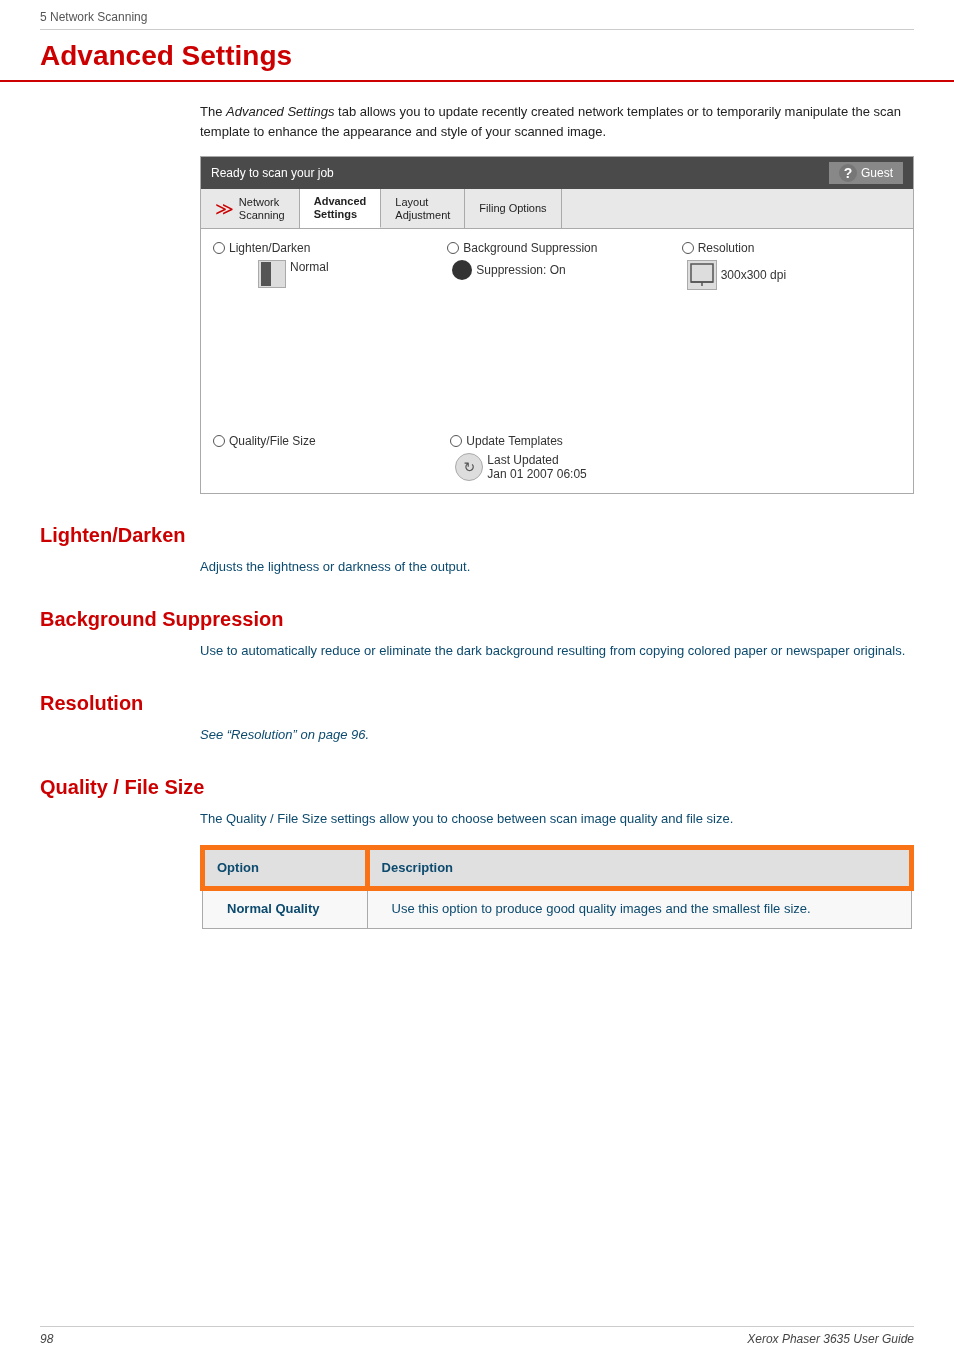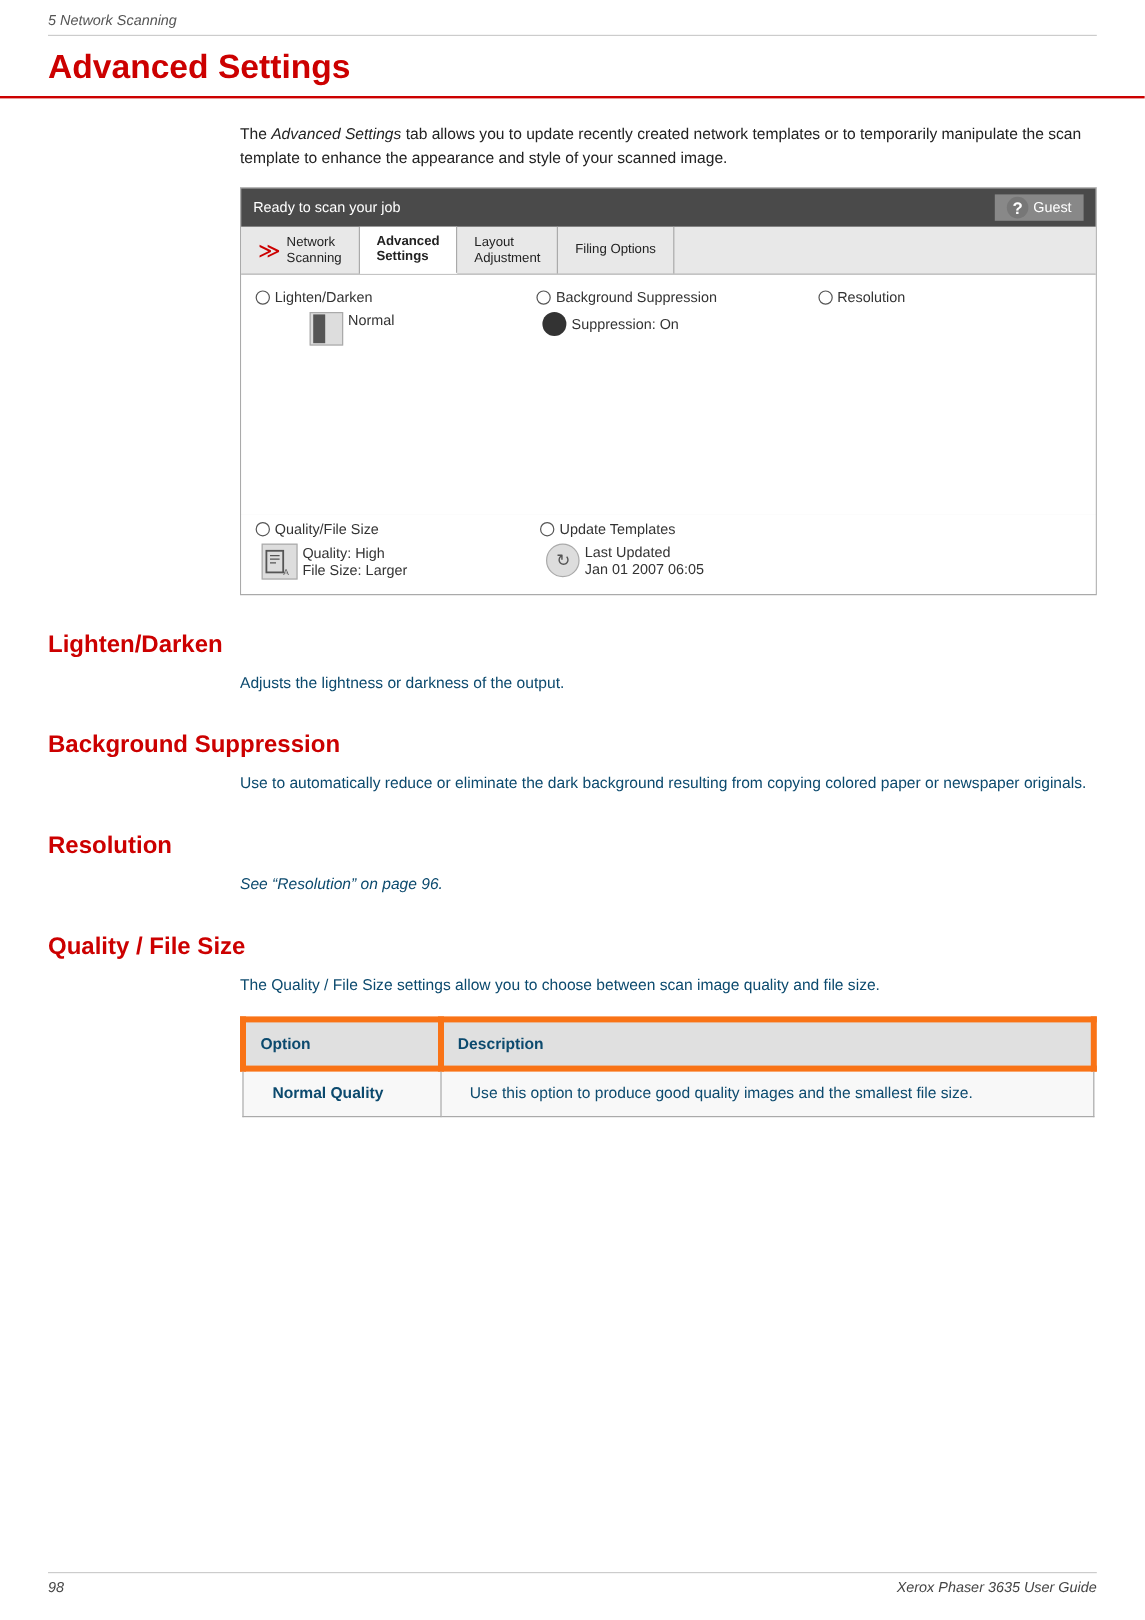--- a/index.html
+++ b/index.html
@@ -11,21 +11,20 @@
       width: 954px;
       min-height: 1350px;
       position: relative;
     }
 
     
     .breadcrumb-bar {
       padding: 10px 40px 5px 40px;
       font-size: 12px;
       color: #555;
-      font-style: italic;
     }
 
     
     .page-title-section {
       padding: 10px 40px 0 40px;
       border-bottom: 2px solid #c00;
       margin-bottom: 20px;
     }
     .page-title {
       font-size: 28px;
@@ -233,21 +232,21 @@
       vertical-align: top;
     }
 
     .option-table tr:nth-child(odd) td {
       background: #f8f8f8;
     }
 
     
     .page-footer {
       position: absolute;
-      bottom: 20px;
+      bottom: 4px;
       left: 40px;
       right: 40px;
       display: flex;
       justify-content: space-between;
       font-size: 12px;
       color: #444;
       font-style: italic;
       border-top: 1px solid #ccc;
       padding-top: 5px;
     }
@@ -337,46 +336,41 @@
           <span class="option-text">Suppression: On</span>
         </div>
       </div>
     </div>
 
     <div class="scanner-option-group">
       <div class="option-label">
         <span class="radio-circle"></span>
         <span>Resolution</span>
       </div>
+      <div class="option-value-box">
+        <div style="display:flex; align-items:center; gap:4px;">
+          <div class="resolution-icon">
+            <svg width="26" height="26" viewBox="0 0 26 26">
+              <rect x="2" y="2" width="22" height="18" fill="none" stroke="#555" stroke-width="1.5"></rect>
+              <line x1="2" y1="20" x2="24" y2="20" stroke="#555" stroke-width="1.5"></line>
+              <line x1="13" y1="20" x2="13" y2="24" stroke="#555" stroke-width="1.5"></line>
+            </svg>
+          </div>
+          <span class="option-text">300x300 dpi</span>
+        </div>
+      </div>
     </div>
   </div>
 
   <div class="scanner-content-row2">
 
     <div class="scanner-option-group">
       <div class="option-label">
         <span class="radio-circle"></span>
         <span>Quality/File Size</span>
-      </div>
-      <div class="option-value-box">
-        <div style="display:flex; align-items:center; gap:4px;">
-          <div class="quality-icon">
-            <svg width="26" height="26" viewBox="0 0 26 26">
-              <rect x="2" y="4" width="14" height="18" fill="none" stroke="#555" stroke-width="1.5"></rect>
-              <line x1="5" y1="8" x2="13" y2="8" stroke="#555" stroke-width="1"></line>
-              <line x1="5" y1="11" x2="13" y2="11" stroke="#555" stroke-width="1"></line>
-              <line x1="5" y1="14" x2="10" y2="14" stroke="#555" stroke-width="1"></line>
-              <text x="16" y="24" font-size="7" fill="#555">A</text>
-            </svg>
-          </div>
-          <div>
-            <div class="option-text">Quality: High</div>
-            <div class="option-text">File Size: Larger</div>
-          </div>
-        </div>
       </div>
     </div>
 
     <div class="scanner-option-group">
       <div class="option-label">
         <span class="radio-circle"></span>
         <span>Update Templates</span>
       </div>
       <div class="option-value-box">
         <div style="display:flex; align-items:center; gap:4px;">

